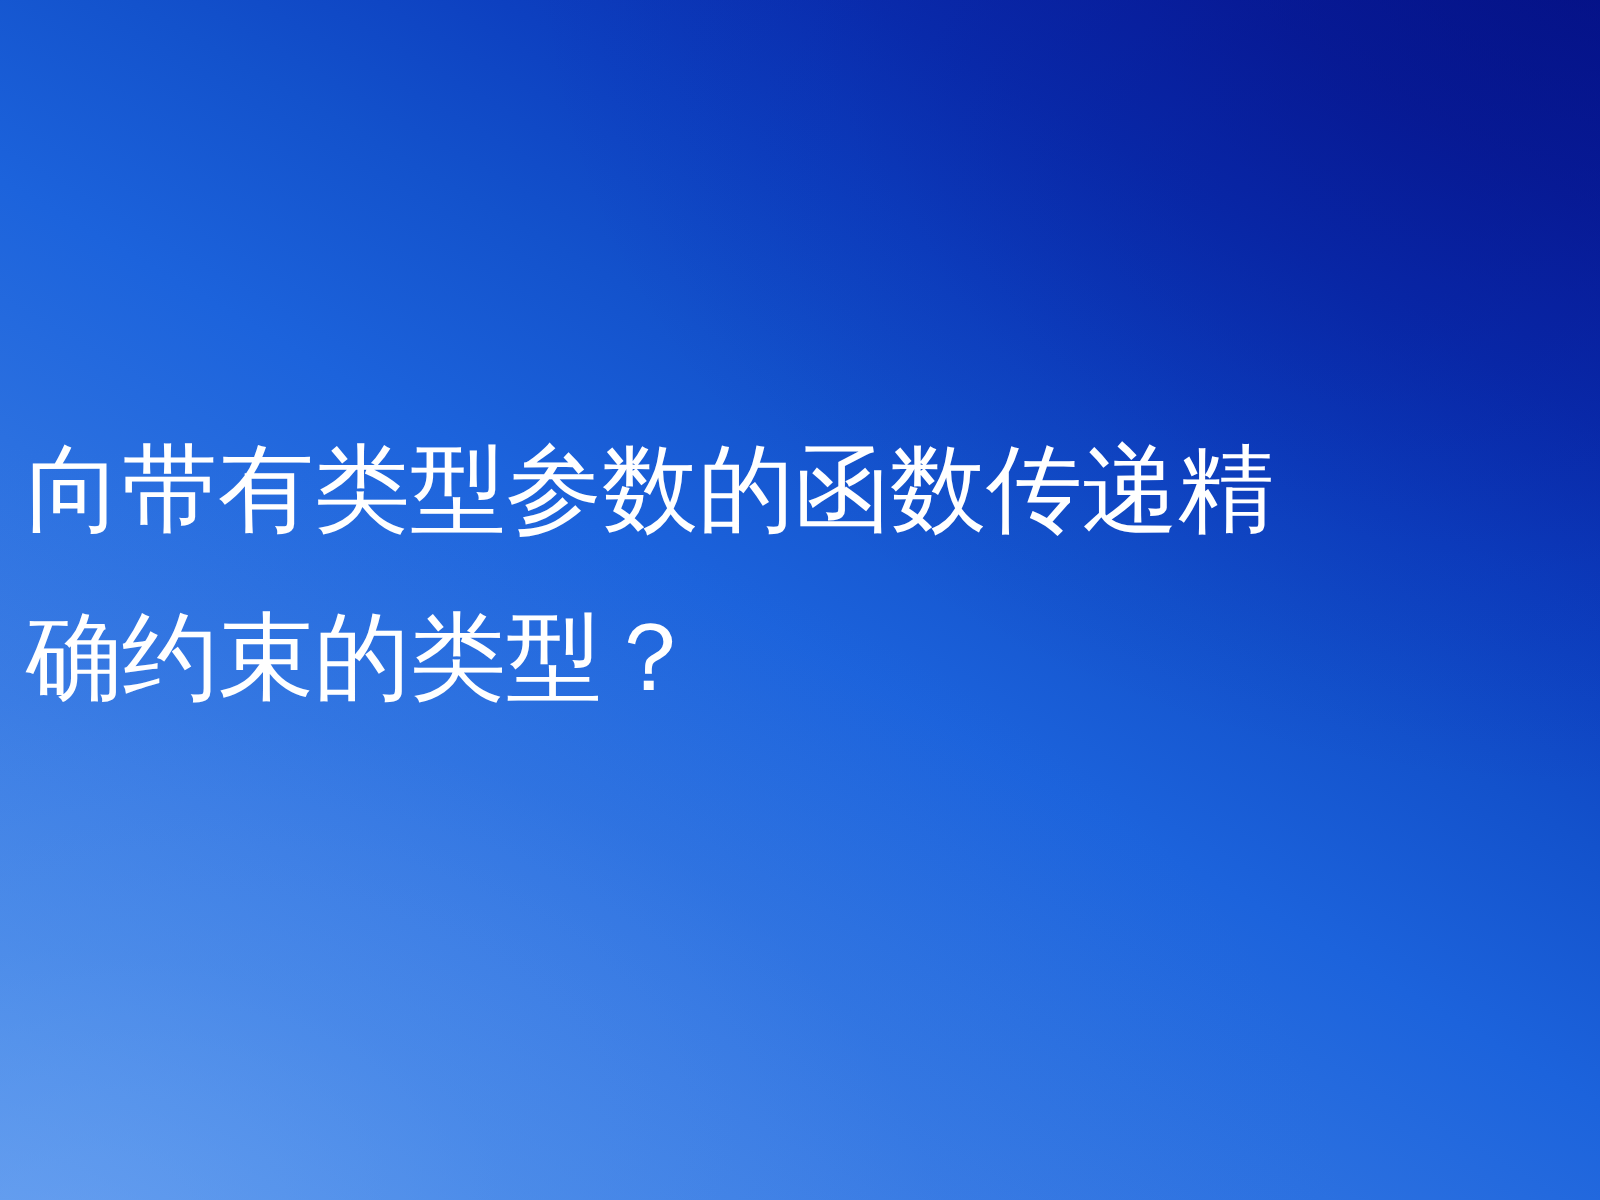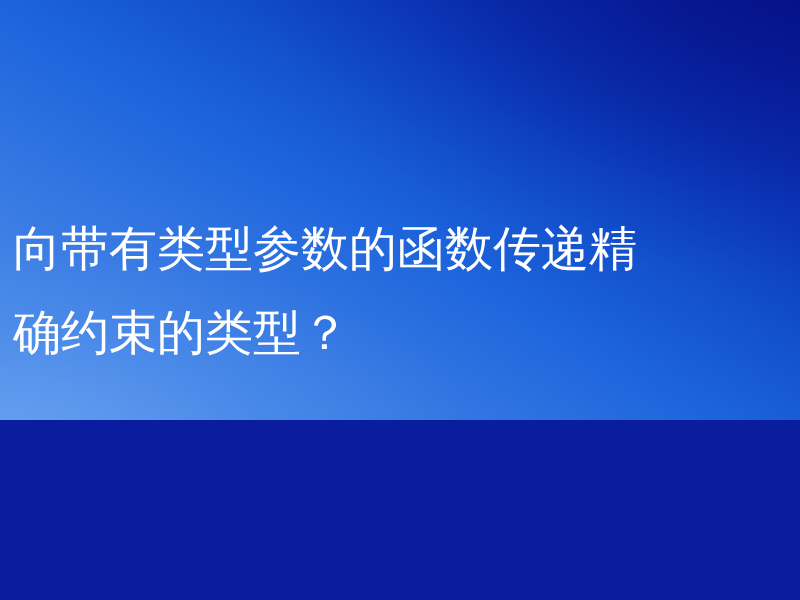--- a/index.html
+++ b/index.html
@@ -5,23 +5,23 @@
 <style>
   html, body {
     margin: 0;
     padding: 0;
     background: #0a1d9e;
   }
 
   #card {
     position: relative;
     width: 800px;
-    height: 420px;
+    height: 600px;
     overflow: hidden;
-    font-family: Liberation Sans, sans-serif;
+    font-family: Liberation Mono, monospace;
     -webkit-font-smoothing: antialiased;
   }
 
   
   .bg-layer {
     position: absolute;
     inset: 0;
   }
 
   .bg-base {

